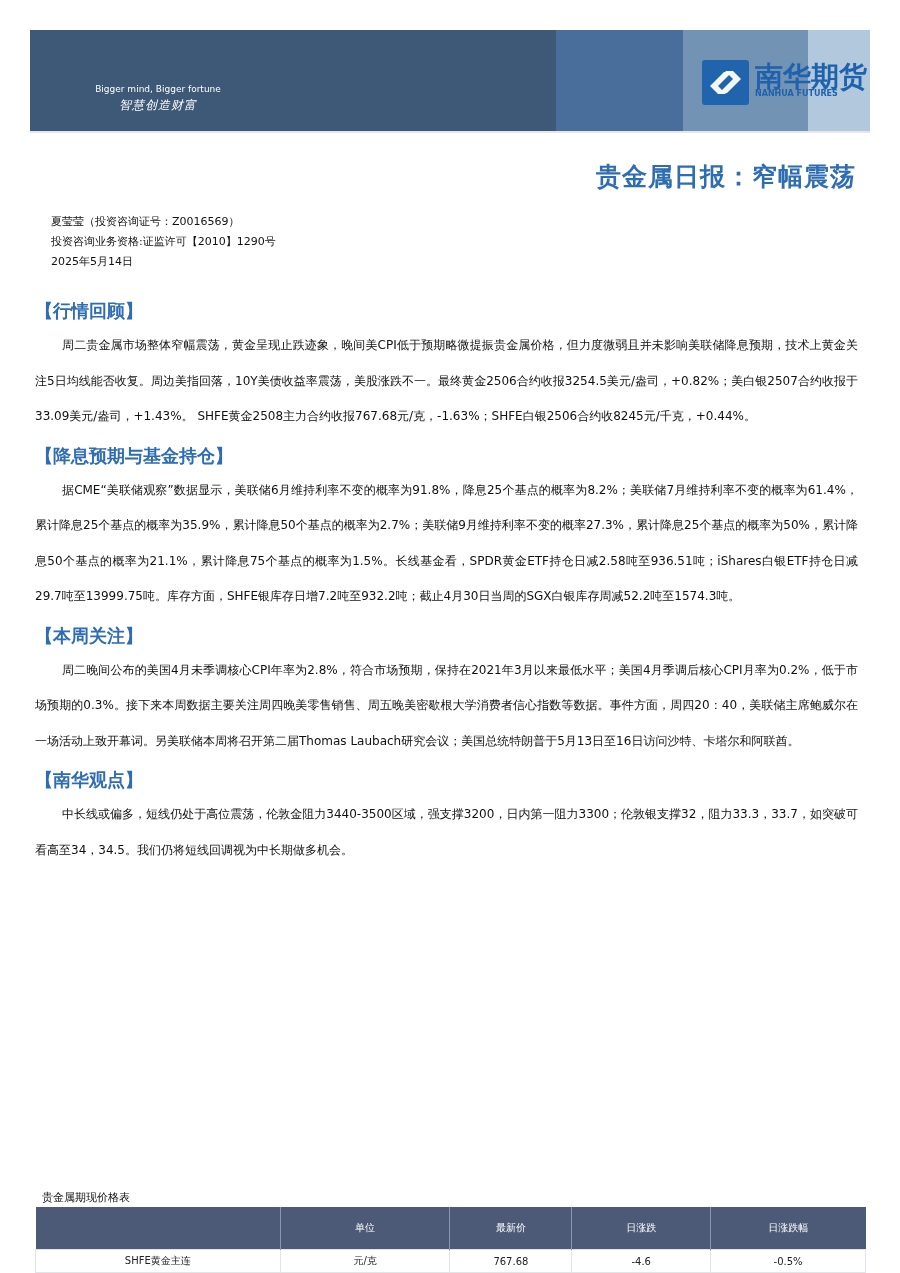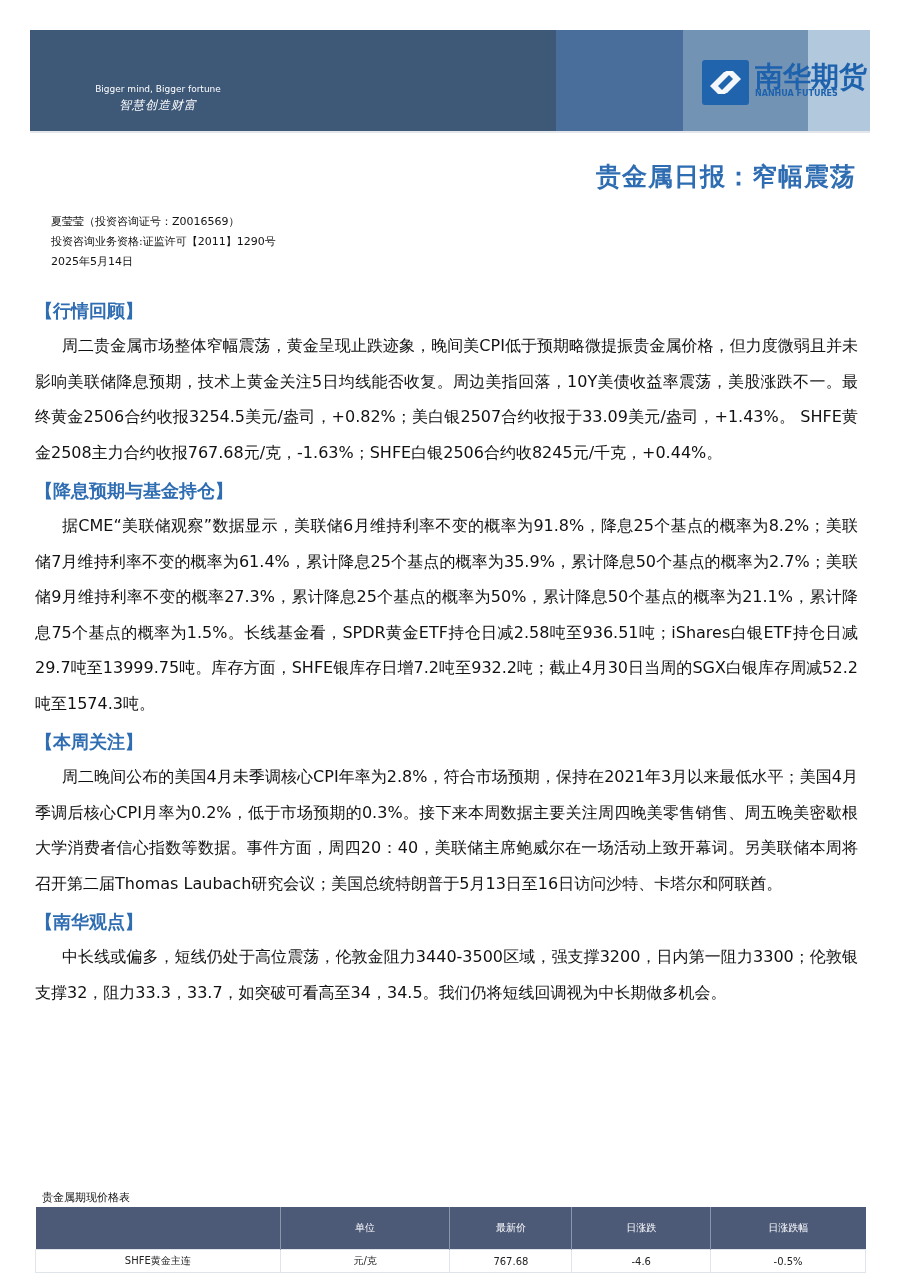--- a/index.html
+++ b/index.html
@@ -18,21 +18,21 @@
   .logo { position: absolute; left: 672px; top: 27px; height: 50px; display: flex; align-items: center; }
   .logo-mark { width: 47px; height: 45px; background: #1f64ad; border-radius: 3px; position: relative; overflow: hidden; }
   .logo-mark svg { position: absolute; left: 0; top: 0; }
   .logo-text { margin-left: 6px; }
   .logo-text .cn { font-size: 28px; font-weight: bold; color: #1e62ad; letter-spacing: 0; line-height: 24px; }
   .logo-text .en { font-size: 8px; font-weight: bold; color: #1e62ad; line-height: 10px; letter-spacing: 0; }
   .report-title { position: absolute; right: 44px; top: 160px; font-size: 25px; font-weight: bold; color: #2f6db2; letter-spacing: 1px; }
   .meta { position: absolute; left: 51px; top: 212px; font-size: 11px; line-height: 20px; color: #111; }
   .content { position: absolute; left: 35px; top: 294px; width: 830px; }
   .sec-title { font-size: 18px; font-weight: bold; color: #2f6db2; height: 34px; line-height: 34px; margin-left: 0; }
-  .para { font-size: 16px; line-height: 35.5px; text-indent: 27px; color: #111; text-align: justify; margin: 0 7px 3px 0; }
+  .para { font-size: 12px; line-height: 35.5px; text-indent: 27px; color: #111; text-align: justify; margin: 0 7px 3px 0; }
   .sec { margin-bottom: 4px; }
   .table-caption { position: absolute; left: 42px; top: 1190px; font-size: 11px; color: #111; }
   table.prices { position: absolute; left: 35px; top: 1207px; width: 831px; border-collapse: collapse; font-size: 10px; }
   table.prices th { background: #4c5a78; color: #ffffff; font-weight: normal; height: 22px; border-left: 1px solid #8a96ad; padding: 10px; }
   table.prices th:first-child { border-left: none; }
   table.prices td { height: 22px; text-align: center; border: 1px solid #e1e4ea; color: #222; padding: 0; }
 </style>
 </head>
 <body>
 
@@ -57,21 +57,21 @@
       <div class="cn">南华期货</div>
       <div class="en">NANHUA FUTURES</div>
     </div>
   </div>
 </div>
 
 <div class="report-title">贵金属日报：窄幅震荡</div>
 
 <div class="meta">
   <div>夏莹莹（投资咨询证号：Z0016569）</div>
-  <div>投资咨询业务资格:证监许可【2011】1290号</div>
+  <div>投资咨询业务资格:证监许可【2010】1290号</div>
   <div>2025年5月14日</div>
 </div>
 
 <div class="content">
   <div class="sec">
     <div class="sec-title">【行情回顾】</div>
     <p class="para">周二贵金属市场整体窄幅震荡，黄金呈现止跌迹象，晚间美CPI低于预期略微提振贵金属价格，但力度微弱且并未影响美联储降息预期，技术上黄金关注5日均线能否收复。周边美指回落，10Y美债收益率震荡，美股涨跌不一。最终黄金2506合约收报3254.5美元/盎司，+0.82%；美白银2507合约收报于33.09美元/盎司，+1.43%。 SHFE黄金2508主力合约收报767.68元/克，-1.63%；SHFE白银2506合约收8245元/千克，+0.44%。</p>
   </div>
   <div class="sec">
     <div class="sec-title">【降息预期与基金持仓】</div>

